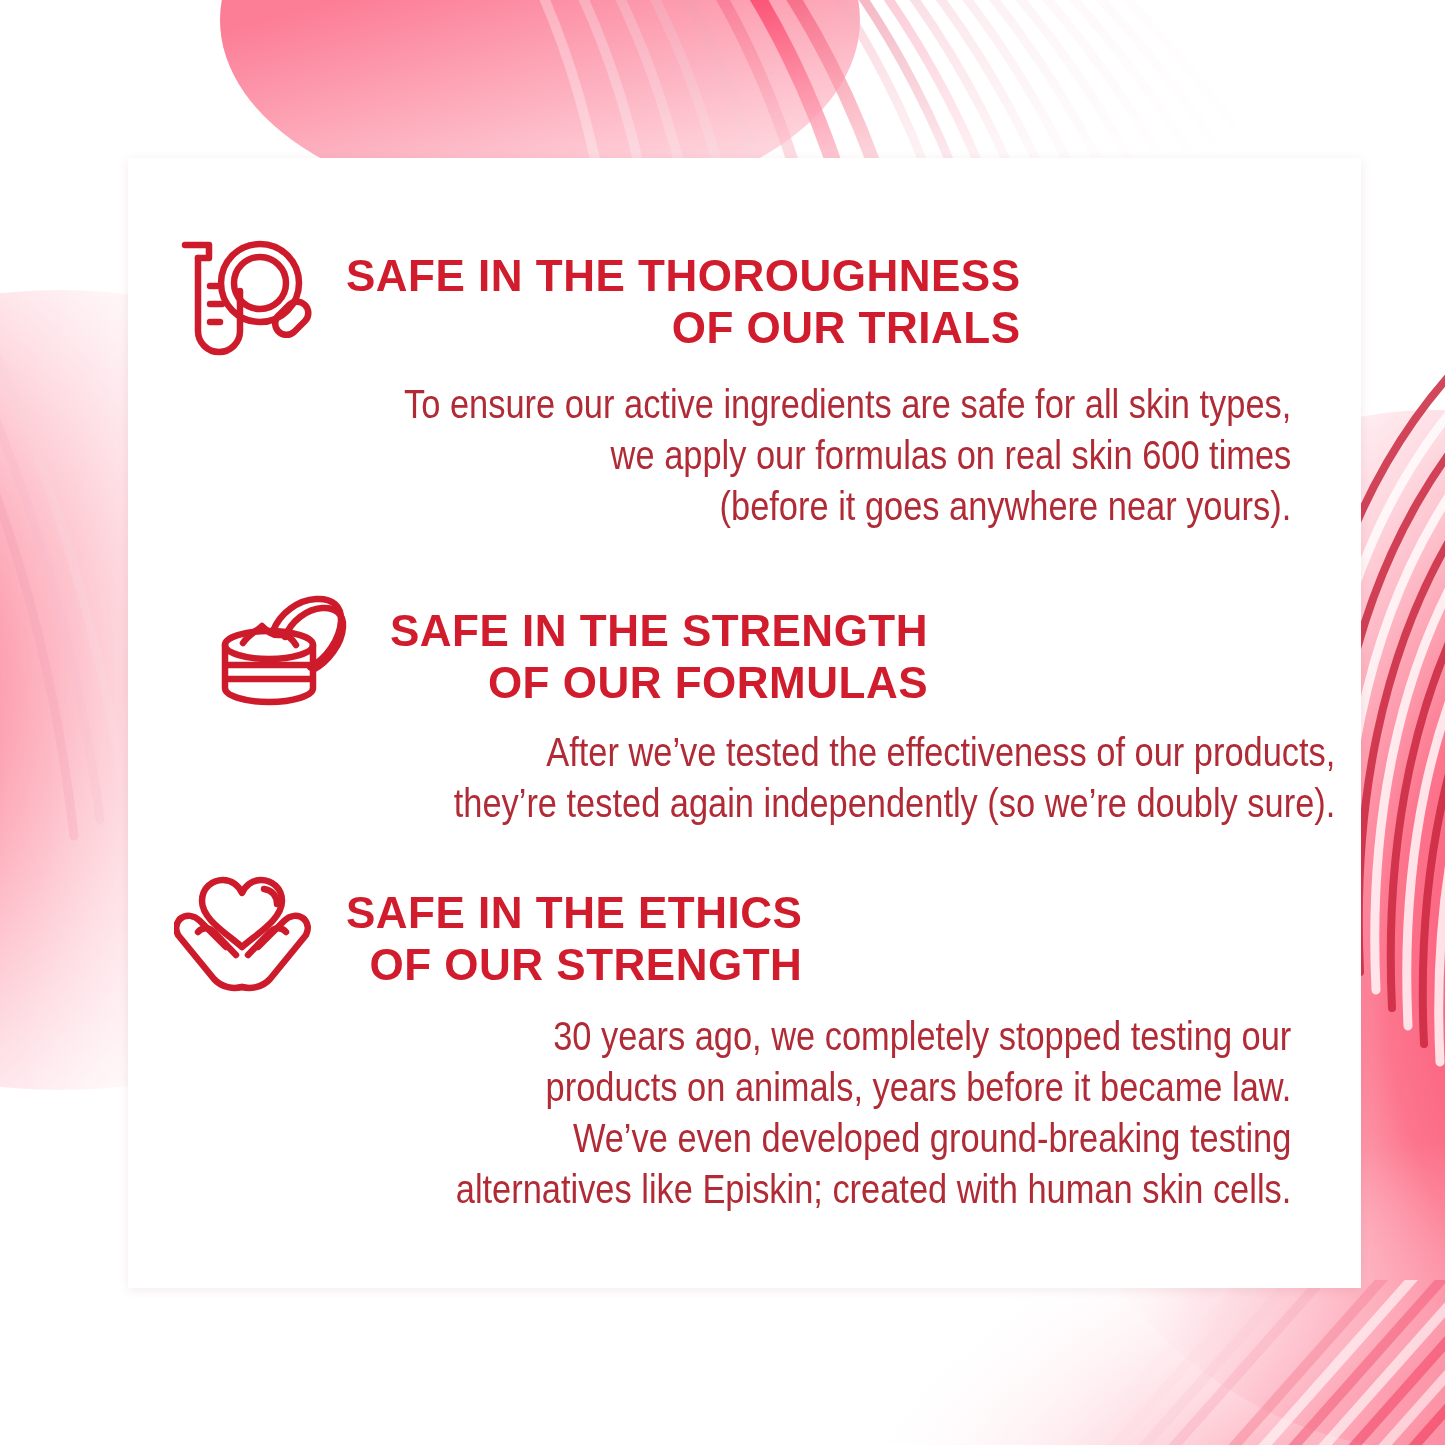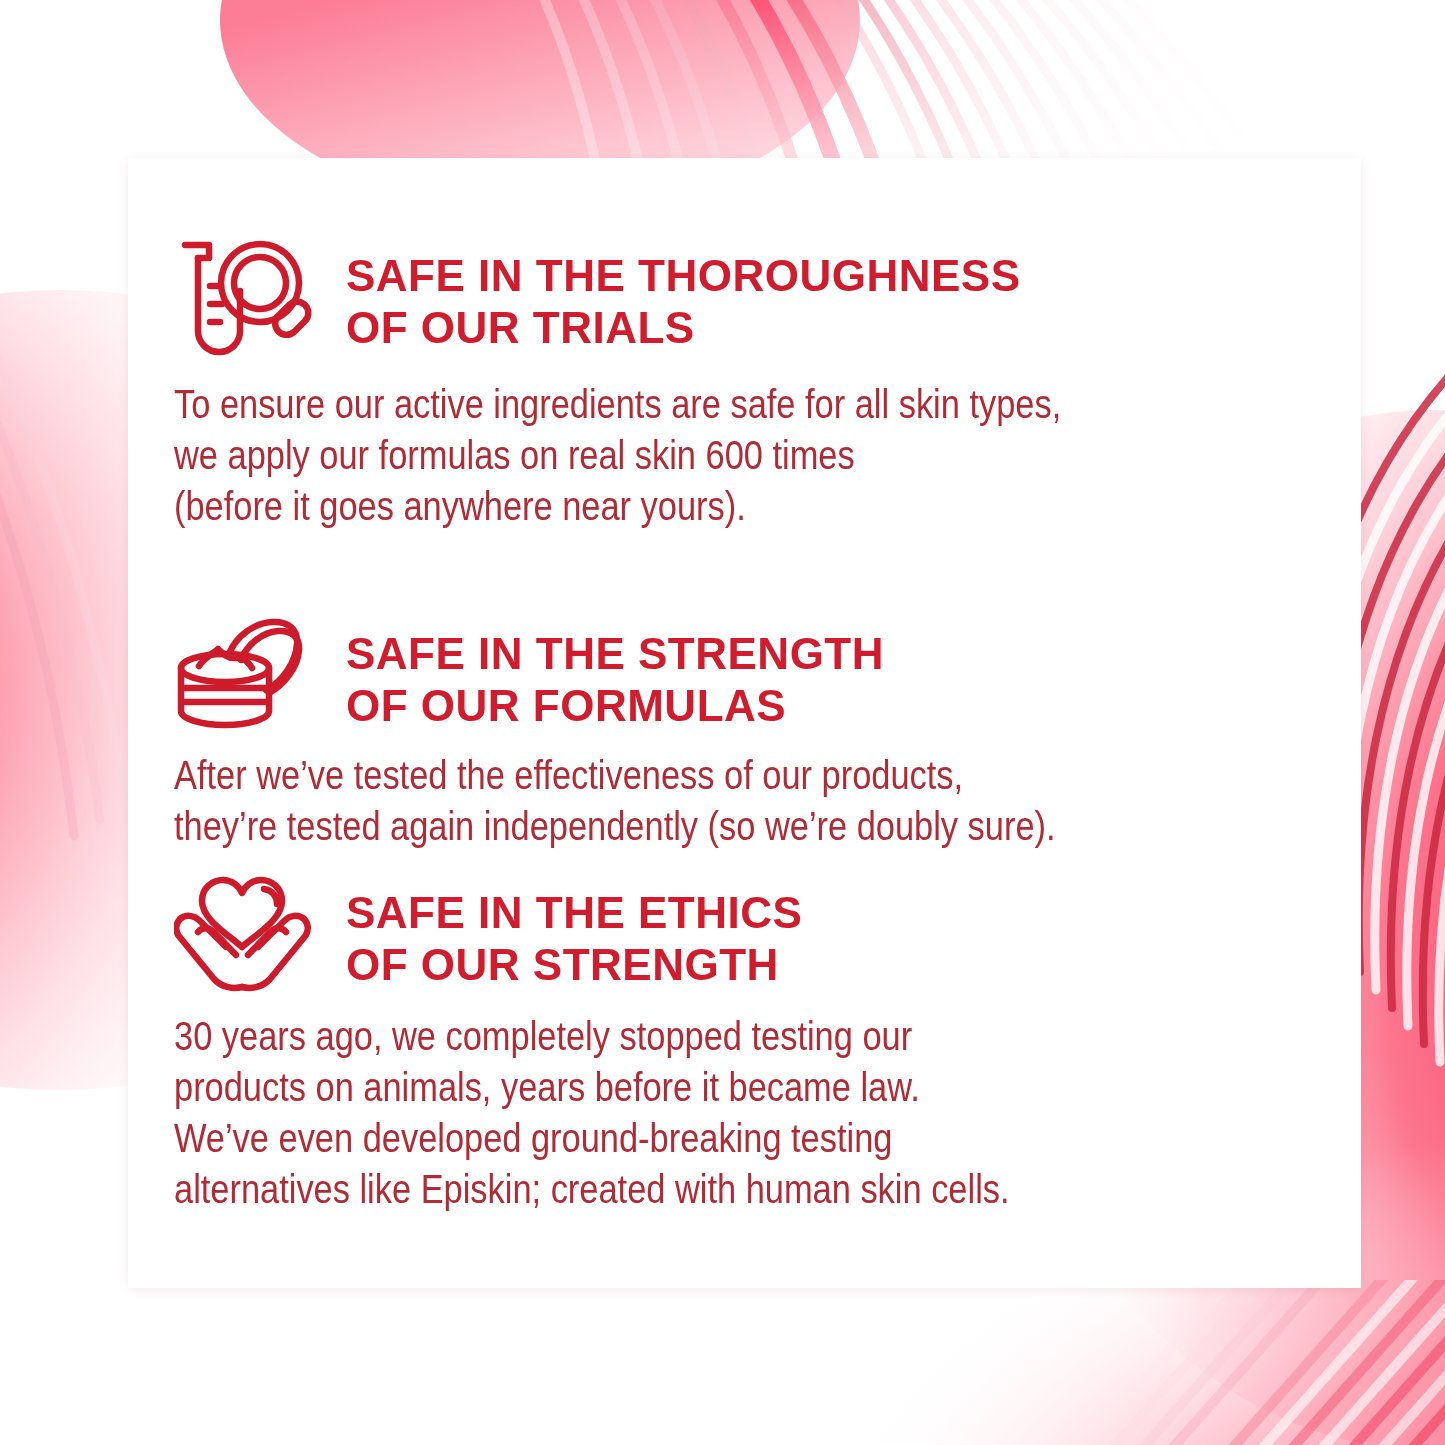--- a/index.html
+++ b/index.html
@@ -33,29 +33,30 @@
   
   #card {
     position: absolute;
     left: 128px;
     top: 158px;
     width: 1233px;
     height: 1130px;
     background: #ffffff;
     box-shadow: 0 2px 10px rgba(150,60,70,0.10);
     z-index: 5;
+    text-align: right;
   }
 
   .block {
     position: absolute;
     left: 46px;
     width: 1120px;
   }
   #block-1 { top: 78px; }
-  #block-2 { top: 456px; }
+  #block-2 { top: 433px; margin-left: 44px; }
   #block-3 { top: 715px; }
 
   .block-head {
     display: flex;
     align-items: flex-start;
     gap: 0px;
   }
   .icon-wrap {
     width: 172px;
     min-width: 172px;

